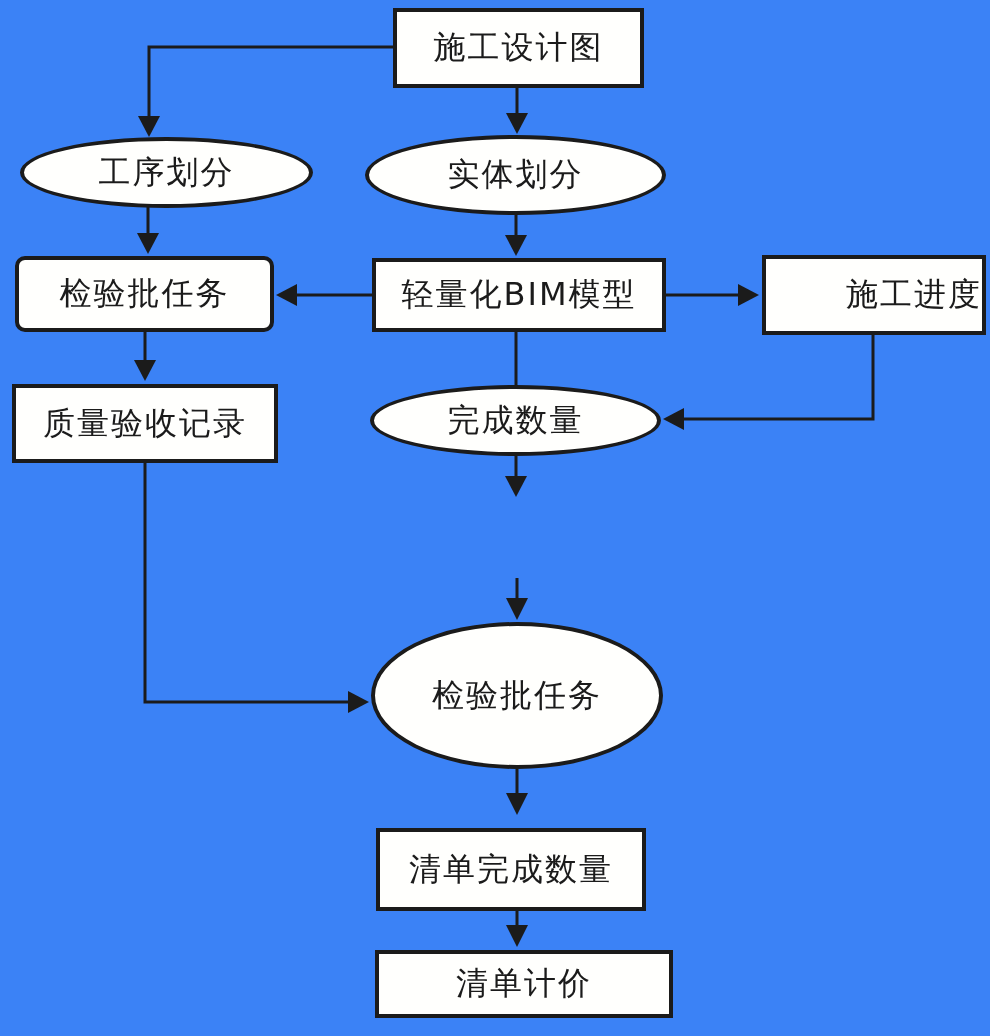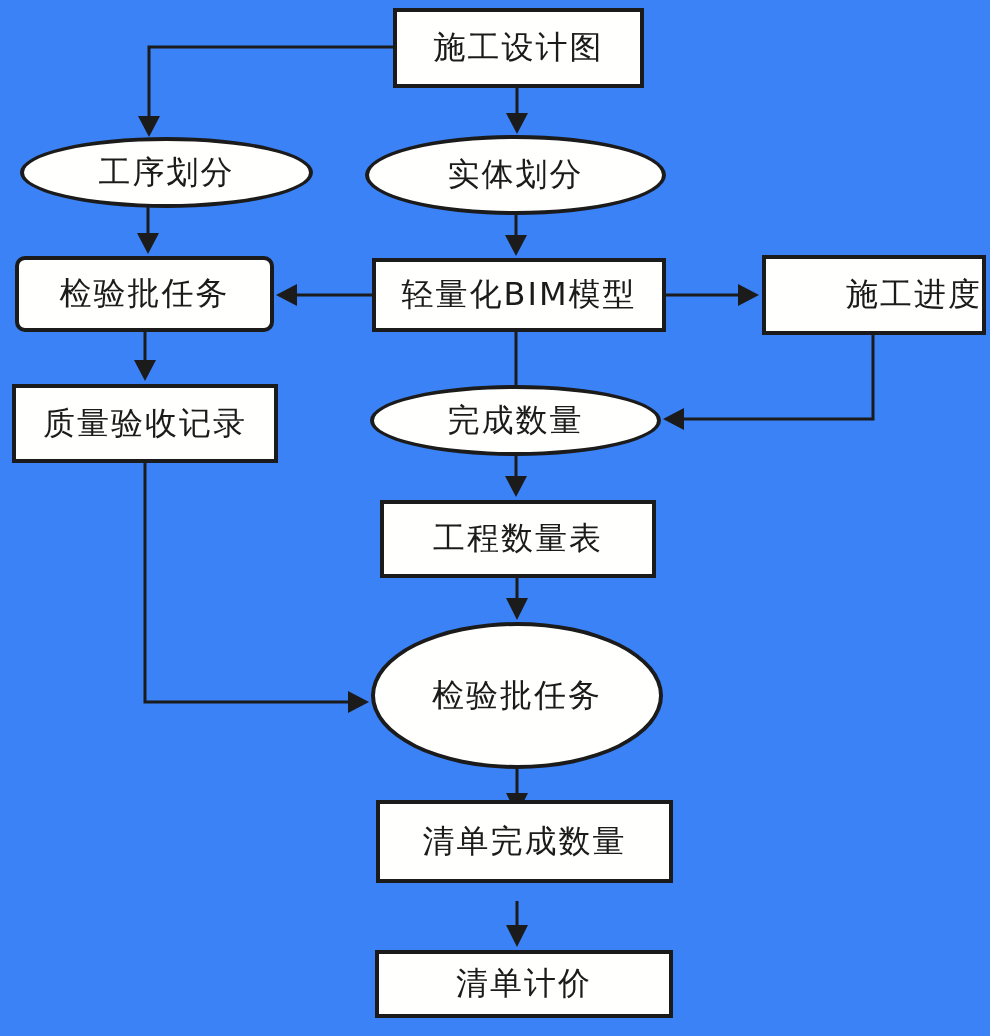--- a/index.html
+++ b/index.html
@@ -115,29 +115,26 @@
   </div>
 
   <div class="node rect" style="left:12px; top:384px; width:266px; height:79px;">
     <span>质量验收记录</span>
   </div>
 
   <div class="node ellipse" style="left:370px; top:385px; width:291px; height:71px;">
     <span>完成数量</span>
   </div>
 
-  <div class="node rect" style="left:380px; top:500px; width:276px; height:78px;">
-    <span>工程数量表</span>
-  </div>
 
   <div class="node ellipse" style="left:371px; top:622px; width:292px; height:147px;">
     <span>检验批任务</span>
   </div>
 
-  <div class="node rect" style="left:376px; top:800px; width:297px; height:83px;">
+  <div class="node rect" style="left:376px; top:828px; width:270px; height:83px;">
     <span>清单完成数量</span>
   </div>
 
   <div class="node rect" style="left:375px; top:950px; width:298px; height:68px;">
     <span>清单计价</span>
   </div>
 
 </div>
 
 </body></html>

